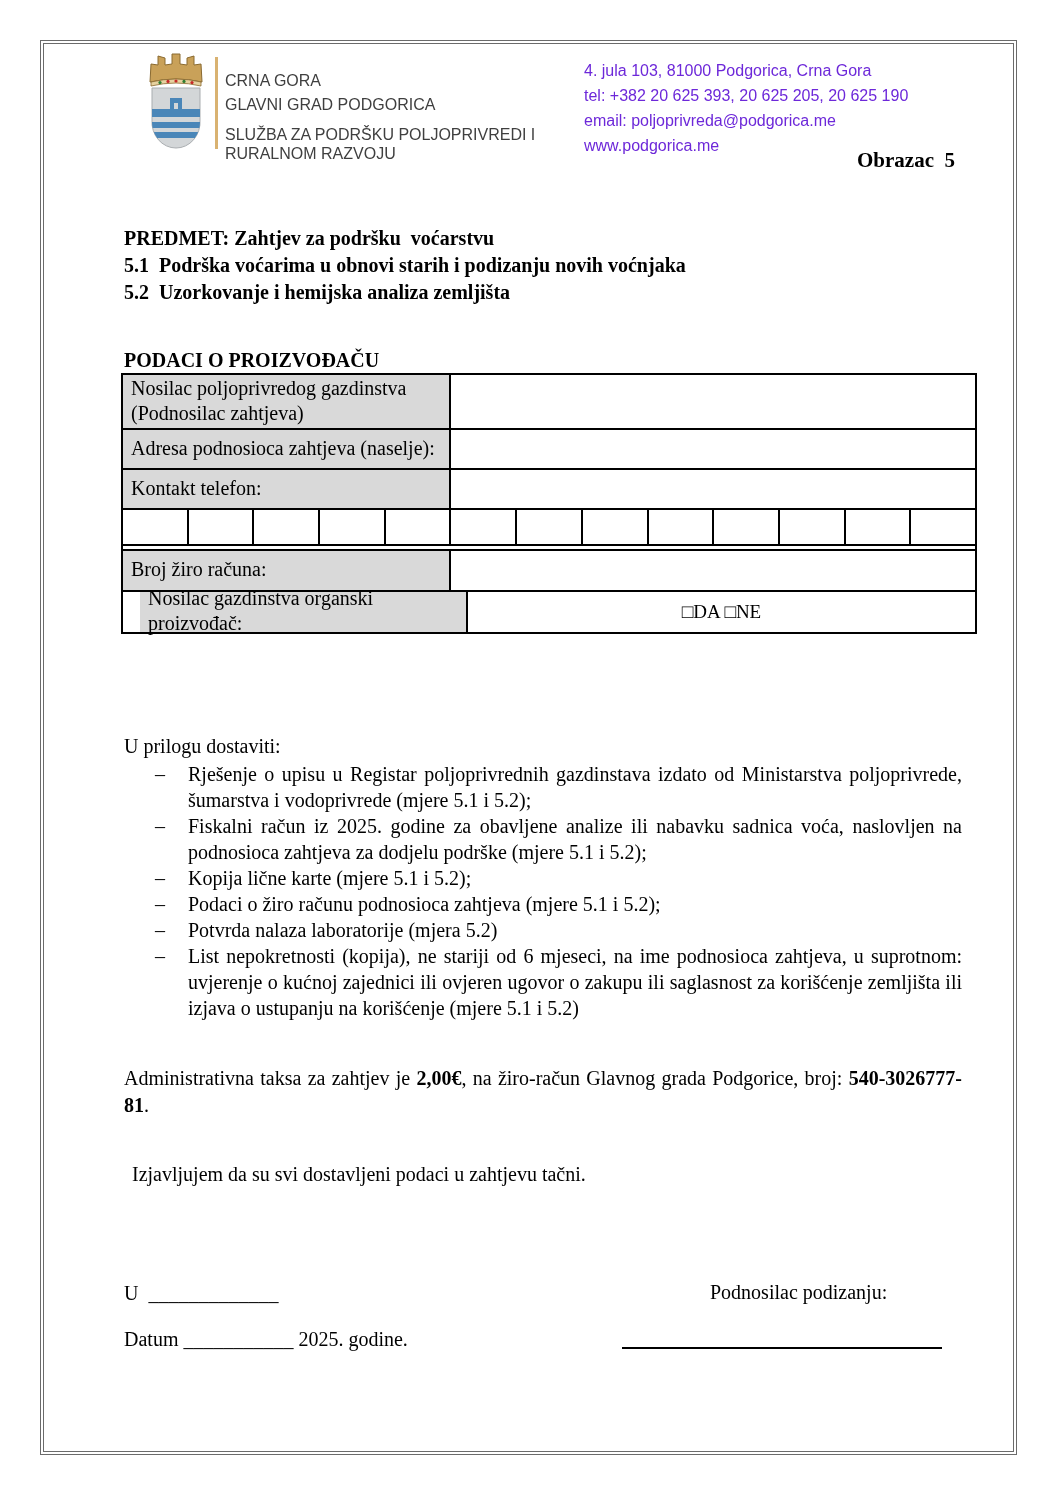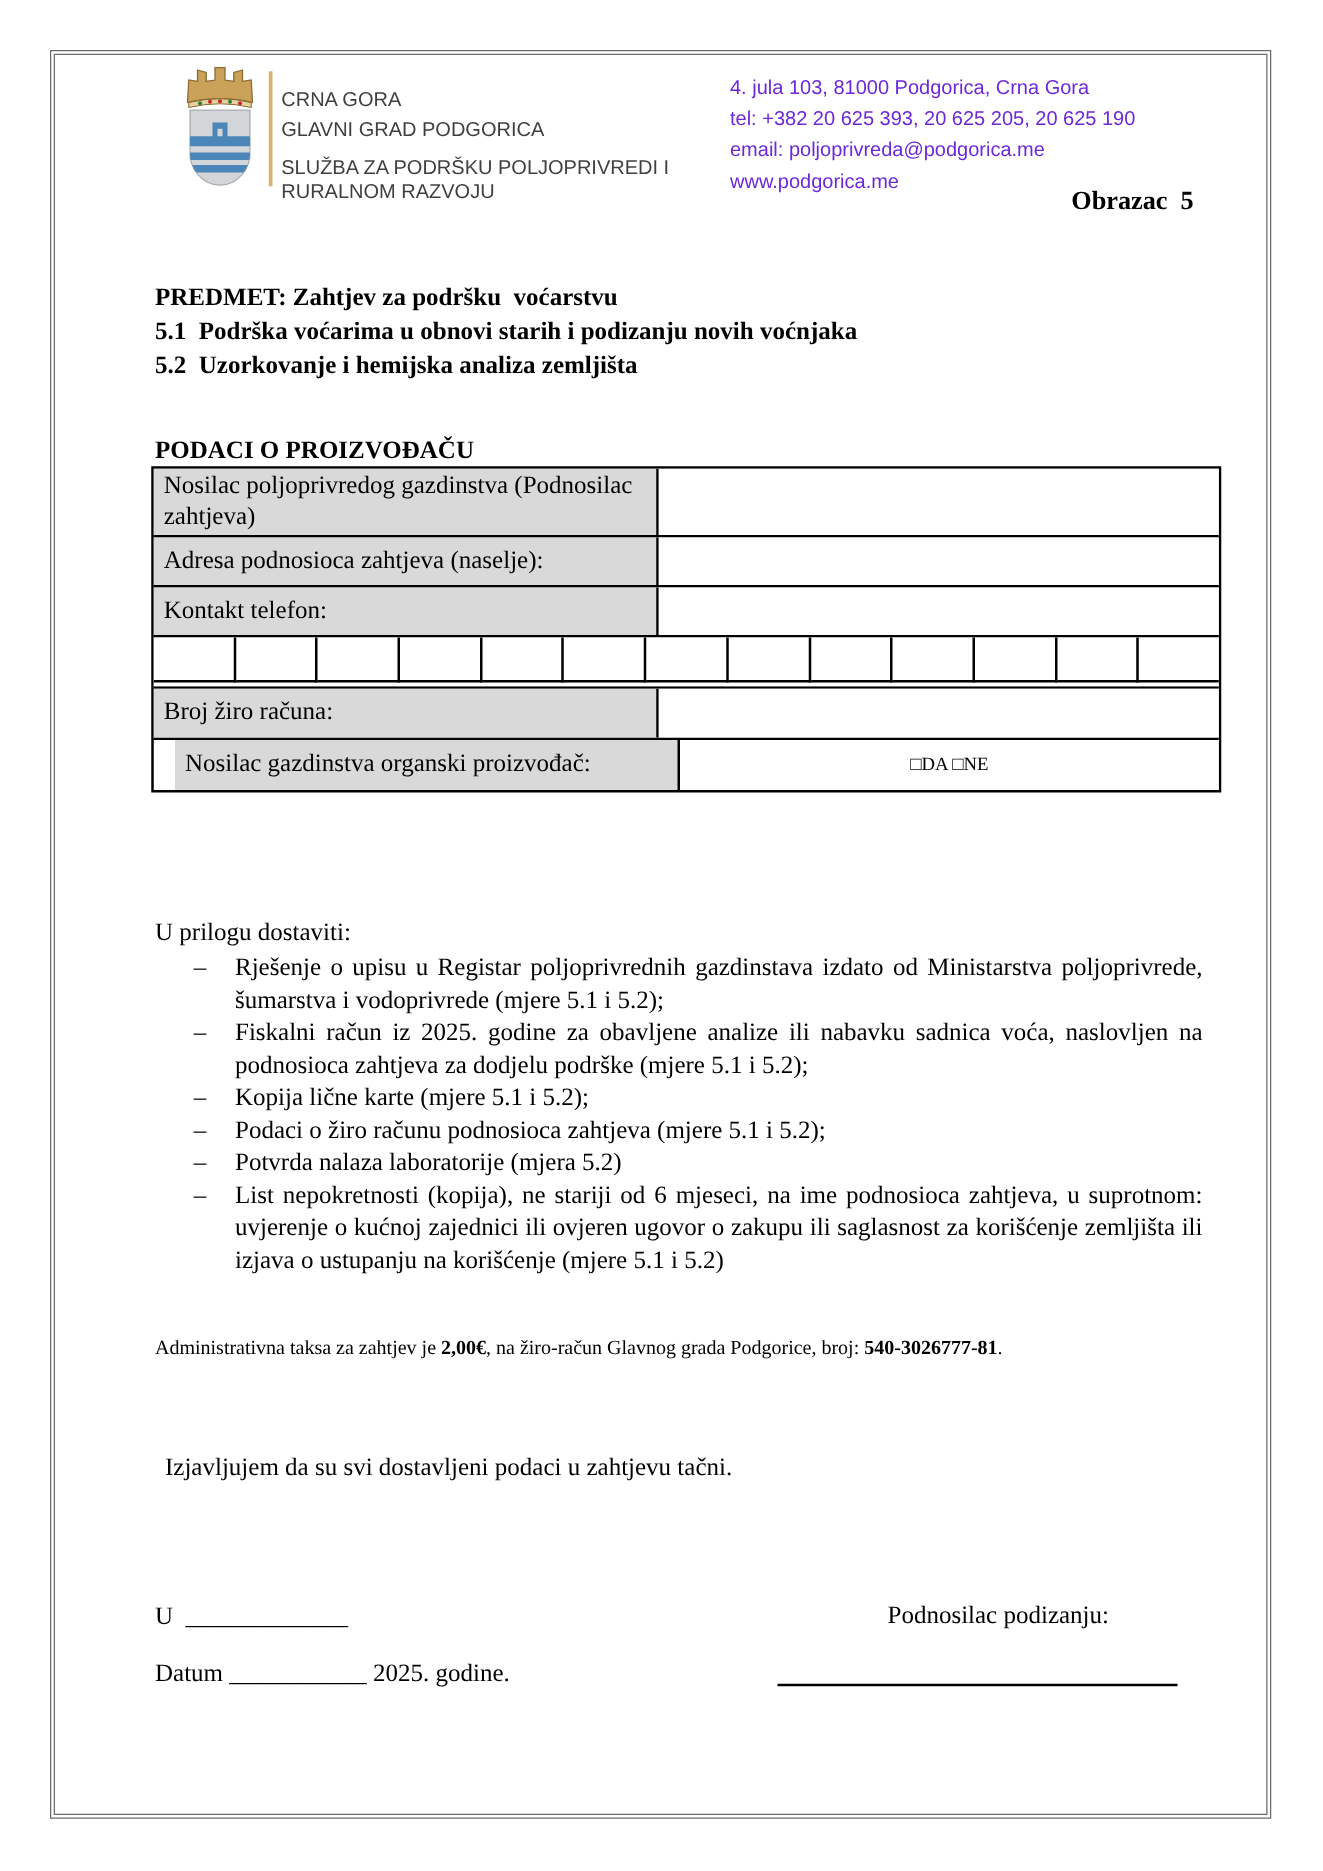--- a/index.html
+++ b/index.html
@@ -34,39 +34,39 @@
   .subject { left:80px; top:181px; font-size:20px; font-weight:bold; line-height:27px; }
 
   
   .ptable-title { left:80px; top:305px; font-size:20px; font-weight:bold; }
   .ptable { left:77px; top:329px; width:856px; border:2px solid #000; background:#fff; }
   .trow { display:flex; border-bottom:2px solid #000; }
   .trow:last-child { border-bottom:none;margin-left:17px; }
   .r1{height:55px;} .r2{height:40px;} .r3{height:40px;} .r4{height:41px;}
   .r5{height:41px;} .r6{height:41px;} .r7{height:40px;}
   .lcell {
-    width:404px; background:#d9d9d9; border-right:2px solid #000;
+    width:328px; background:#d9d9d9; border-right:2px solid #000;
     font-size:20px; line-height:25px; padding:2px 6px 4px 8px;
     display:flex; align-items:center;
   }
   .vcell { flex:1; background:#fff; position:relative; }
   .jmb-strip { display:flex; height:36px; width:100%; }
   .jmb-box { flex:1; border-right:2px solid #000; border-bottom:2px solid #000; }
   .jmb-box:last-child { border-right:none; }
-  .vcell.center { display:flex; align-items:center; justify-content:center; font-size:15px; }
+  .vcell.center { display:flex; align-items:center; justify-content:center; font-size:19px; }
 
   
   .attach-intro { left:80px; top:691px; font-size:20px; }
   .attach-list { left:80px; top:717px; width:838px; }
   .aitem { display:flex; align-items:flex-start; }
   .dash { width:33px; margin-left:31px; font-size:20px; line-height:26px; flex:none; }
   .itext { width:774px; font-size:20px; line-height:26px; text-align:justify; text-align-last:left; }
 
   
-  .fee { left:80px; top:1021px; width:838px; font-size:16px; line-height:27px; text-align:justify; text-align-last:left; }
+  .fee { left:80px; top:1021px; width:838px; font-size:20px; line-height:27px; text-align:justify; text-align-last:left; }
   .fee .b { font-weight:bold; }
   .declaration { left:88px; top:1119px; font-size:20px; }
 
   
   .place-line { left:80px; top:1238px; font-size:20px; }
   .applicant-label { left:666px; top:1237px; font-size:20px; }
   .date-line { left:80px; top:1284px; font-size:20px; }
   .sig-line { left:578px; top:1303px; width:320px; border-top:2px solid #000; height:0; }
 </style>
 </head>

